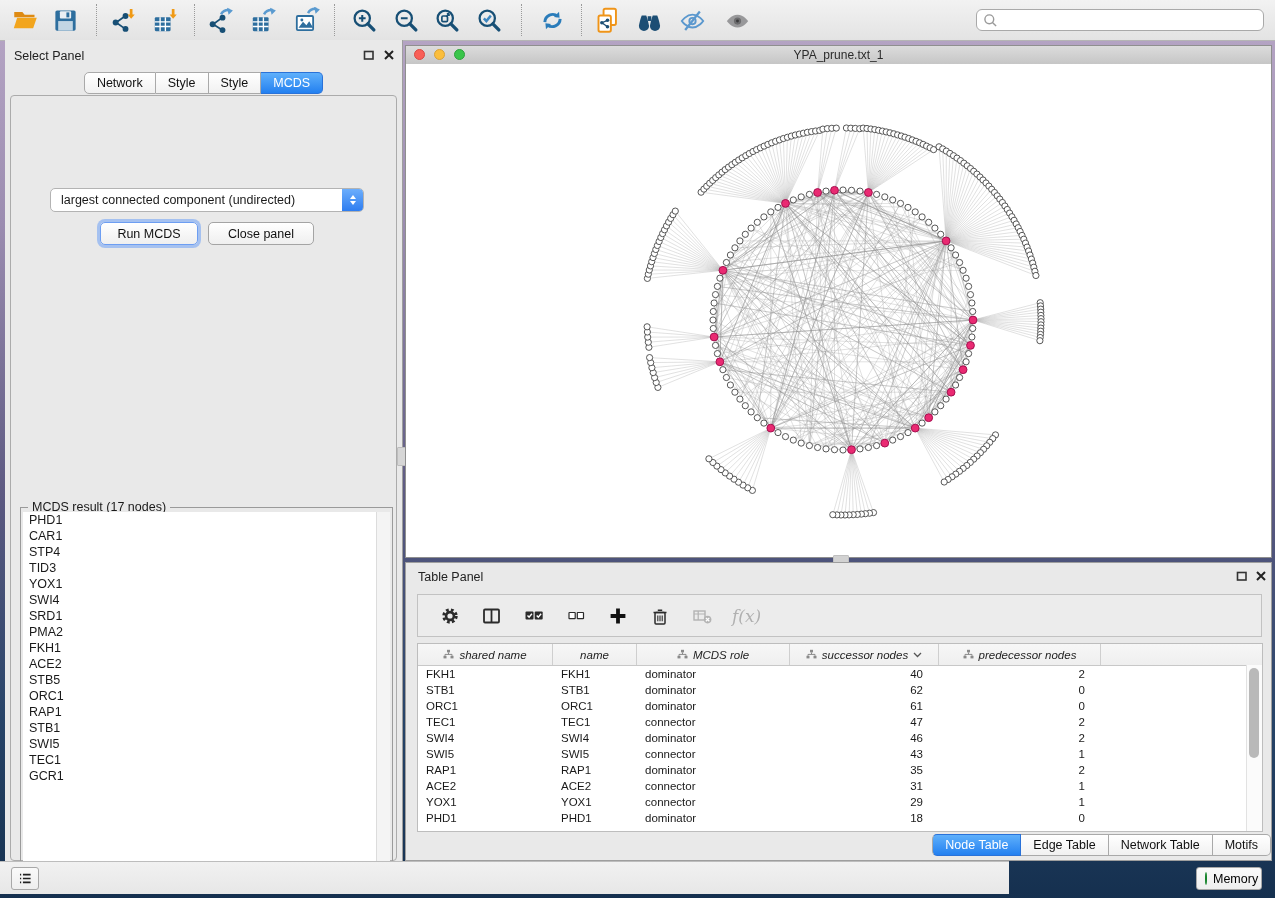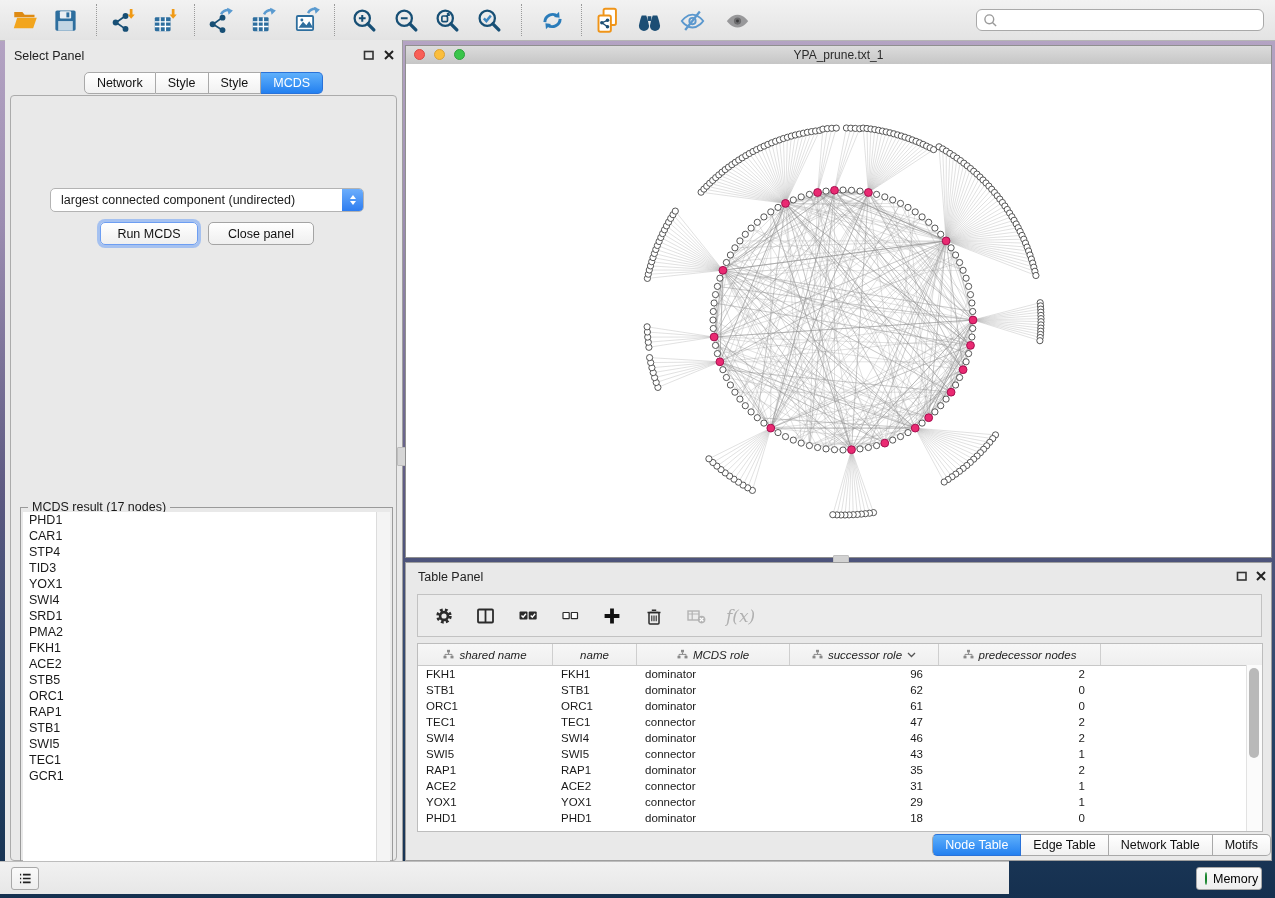--- a/index.html
+++ b/index.html
@@ -52,21 +52,21 @@
     border-bottom:1px solid #9c9c9c;}
   .tl{position:absolute;top:3px;width:11px;height:11px;border-radius:50%;border:none;padding:0;}
   .wtitle{position:absolute;left:0;top:2px;width:100%;text-align:center;font-size:12px;color:#2b2b2b;}
   #netcanvas{position:absolute;left:0;top:18px;width:865px;height:493px;background:#fff;}
   
   .vgrip{position:absolute;left:397px;top:447px;width:7px;height:17px;background:#d6d6d6;border:1px solid #bdbdbd;border-radius:1px;}
   .hgrip{position:absolute;left:833px;top:555px;width:14px;height:6px;background:#d2d2d2;border:1px solid #c0c0c0;border-radius:1px;}
   
   #tpanel{position:absolute;left:405px;top:562px;width:867px;height:299px;background:#e9e9e9;border:1px solid #9e9e9e;box-sizing:border-box;}
   #ttoolbar{position:absolute;left:11px;top:31px;width:845px;height:43px;background:#ececec;border:1px solid #c2c2c2;
-    display:flex;align-items:center;gap:18px;padding-left:14px;box-sizing:border-box;}
+    display:flex;align-items:center;gap:18px;padding-left:20px;box-sizing:border-box;}
   .ticon{border:none;background:transparent;padding:0;width:24px;height:24px;}
   .ticon svg{width:20px;height:20px;display:block;margin:auto;}
   .fx{font-family:"DejaVu Serif",serif;font-style:italic;font-size:17px;color:#b0b0b0;}
   #tablewrap{position:absolute;left:11px;top:80px;width:846px;height:189px;background:#fff;border:1px solid #bdbdbd;box-sizing:border-box;}
   #thead{display:flex;height:21px;background:linear-gradient(#f7f7f7,#efefef);border-bottom:1px solid #c8c8c8;font-style:italic;}
   .th{display:flex;align-items:center;justify-content:center;gap:5px;border-right:1px solid #cfcfcf;
     font-size:11.5px;color:#222;box-sizing:border-box;}
   .tr{display:flex;height:16px;}
   .td{font-size:11.5px;line-height:16px;padding-left:8px;box-sizing:border-box;white-space:nowrap;}
   .td.num{text-align:right;padding-left:0;padding-right:16px;}
@@ -1177,21 +1177,21 @@
           </div>
           <div class="th" style="width: 149px;">
             <span class="hicon">
               <svg width="11" height="11" viewBox="0 0 11 11">
                 <rect x="4" y="0.8" width="3" height="2.6" fill="#8a8a8a"></rect>
                 <path d="M5.5 3.4v2M2 5.4h7M2 5.4v1.4M9 5.4v1.4" stroke="#8a8a8a" fill="none"></path>
                 <rect x="0.5" y="6.8" width="3" height="2.6" fill="#8a8a8a"></rect>
                 <rect x="7.5" y="6.8" width="3" height="2.6" fill="#8a8a8a"></rect>
               </svg>
             </span>
-            <span>successor role</span>
+            <span>successor nodes</span>
             <span class="hicon">
               <svg width="9" height="6" viewBox="0 0 9 6">
                 <path d="M1 1l3.5 3.5L8 1" stroke="#555" fill="none" stroke-width="1.3"></path>
               </svg>
             </span>
           </div>
           <div class="th" style="width: 162px;">
             <span class="hicon">
               <svg width="11" height="11" viewBox="0 0 11 11">
                 <rect x="4" y="0.8" width="3" height="2.6" fill="#8a8a8a"></rect>
@@ -1201,21 +1201,21 @@
               </svg>
             </span>
             <span>predecessor nodes</span>
           </div>
         </div>
       <div id="tbody">
           <div class="tr">
             <div class="td" style="width: 135px;">FKH1</div>
             <div class="td" style="width: 84px;">FKH1</div>
             <div class="td" style="width: 153px;">dominator</div>
-            <div class="td num" style="width: 149px;">96</div>
+            <div class="td num" style="width: 149px;">40</div>
             <div class="td num" style="width: 162px;">2</div>
           </div>
           <div class="tr">
             <div class="td" style="width: 135px;">STB1</div>
             <div class="td" style="width: 84px;">STB1</div>
             <div class="td" style="width: 153px;">dominator</div>
             <div class="td num" style="width: 149px;">62</div>
             <div class="td num" style="width: 162px;">0</div>
           </div>
           <div class="tr">

